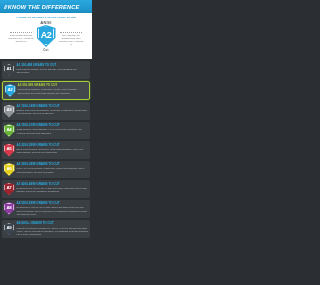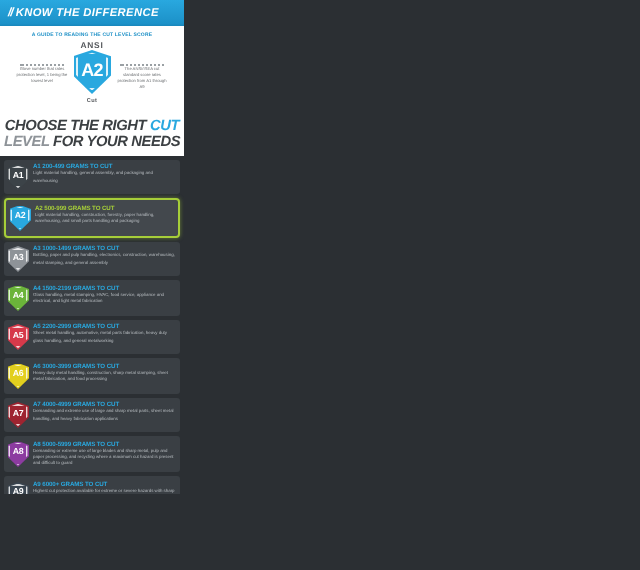--- a/index.html
+++ b/index.html
@@ -2,21 +2,21 @@
 <html><head>
 <meta charset="utf-8">
 <style>
   html,body{margin:0;padding:0;}
   body{
     width:92px;height:285px;overflow:hidden;
     background:#2b2f33;
     font-family:"Liberation Sans", sans-serif;
     -webkit-font-smoothing:none;
   }
-  .page{position:relative;width:92px;height:247px;overflow:hidden;}
+  .page{position:relative;width:92px;height:285px;overflow:hidden;}
 
   
   .header{
     position:relative;height:13px;
     background:linear-gradient(180deg,#29a8df 0%,#1b8fc6 100%);
     display:flex;align-items:center;
     padding-left:4px;box-sizing:border-box;
   }
   .header:after{
     content:"";position:absolute;left:0;right:0;bottom:-3px;height:4px;
@@ -161,30 +161,20 @@
         </div>
         <div class="cut-label">Cut</div>
       </div>
       <div class="note">
         <span class="note-line"></span>
         <span>The ANSI/ISEA cut standard score rates protection from A1 through A9</span>
       </div>
     </div>
   </div>
 
-  <div class="title-block">
-    <div class="title-1">
-      <span class="t-dark">CHOOSE THE RIGHT</span>
-      <span class="t-blue">CUT</span>
-    </div>
-    <div class="title-2">
-      <span class="t-gray">LEVEL</span>
-      <span class="t-dark">FOR YOUR NEEDS</span>
-    </div>
-  </div>
 
   <div class="list" id="levels-list">
       <div class="row">
         <div class="badge" style="background: rgb(60, 67, 72);">
           <span class="badge-text">A1</span>
           <span class="badge-cut">Cut</span>
         </div>
         <div class="row-body">
           <div class="row-title">A1 200-499 GRAMS TO CUT</div>
           <div class="row-desc">Light material handling, general assembly, and packaging and warehousing</div>

